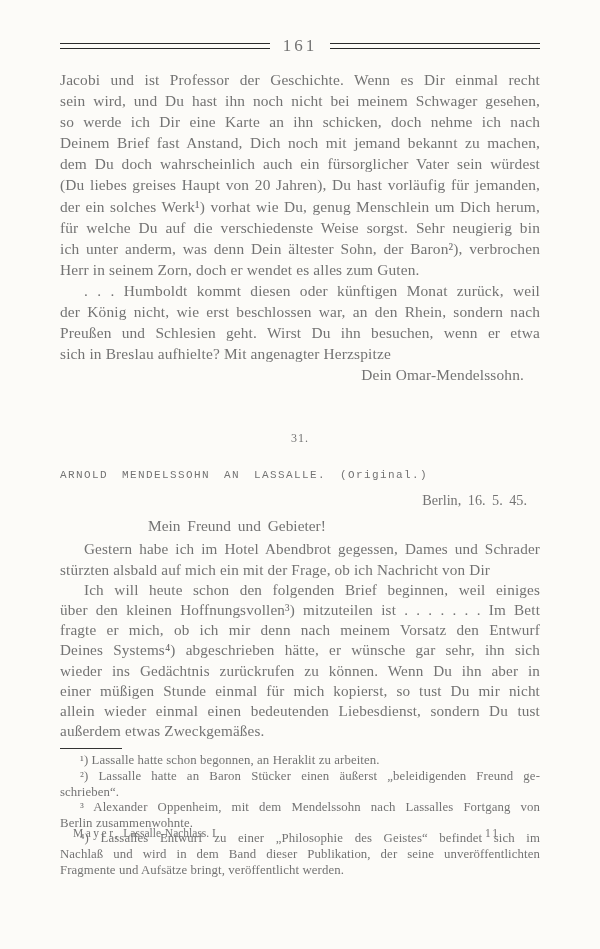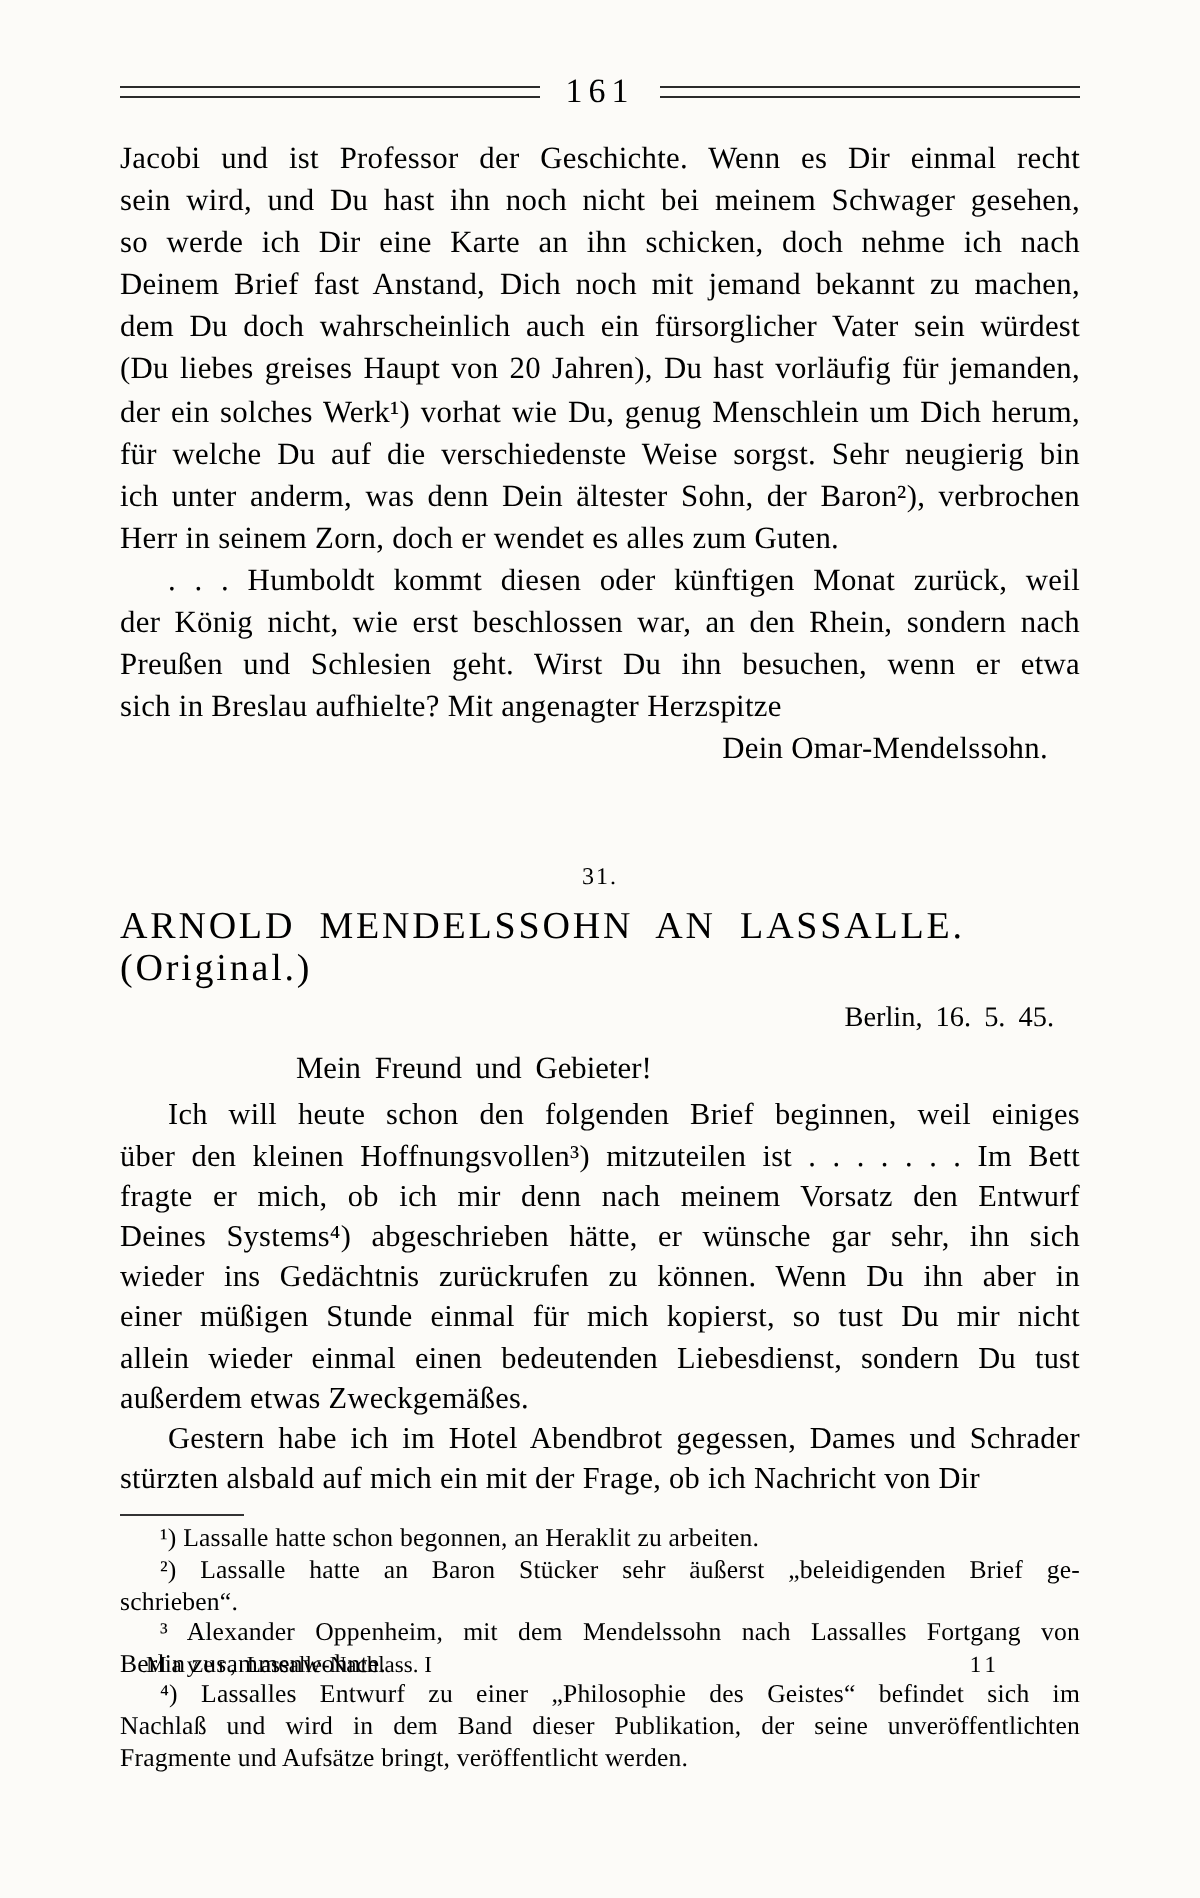--- a/index.html
+++ b/index.html
@@ -4,39 +4,39 @@
 <style>
   html,body { margin:0; padding:0; background:#e8e8e6; }
   .page {
     position:relative;
     width:600px; height:949px;
     margin:0 auto;
     background:#fcfbf8;
     box-sizing:border-box;
     padding:40px 60px 0 60px;
     font-family:"Liberation Serif","DejaVu Serif",serif;
-    color:#000000;
+    color:#737373;
     overflow:hidden;
   }
   
   .header { display:flex; align-items:center; gap:10px; height:12px; }
   .rule-double { flex:1; height:4px; border-top:1.6px solid #2b2b2b; border-bottom:1px solid #2b2b2b; }
   .page-number { font-size:17px; letter-spacing:3px; line-height:12px; padding:0 3px; }
 
   
   .body-text { margin-top:17px; font-size:15.4px; line-height:21.1px; letter-spacing:0.15px; }
   .line { text-align:justify; text-align-last:justify; white-space:normal; }
   .line.last { text-align-last:left; }
   .indent .line:first-child { text-indent:24px; }
 
   .signature { text-align:right; padding-right:16px; line-height:21.1px; font-size:15.4px; }
 
   
   .letter-number { margin-top:44px; text-align:center; font-size:12px; letter-spacing:1px; line-height:18px; }
-  .letter-heading { margin-top:6px; font-size:19px; letter-spacing:1.4px; word-spacing:6px; line-height:21px; }
+  .letter-heading { margin-top:18px; font-size:11px; letter-spacing:1.4px; word-spacing:6px; line-height:21px;font-family:Liberation Mono, monospace; }
   .dateline { margin-top:5px; text-align:right; padding-right:13px; font-size:14.2px; word-spacing:3px; line-height:18px; }
   .salutation { margin-top:6px; margin-left:88px; font-size:15.4px; word-spacing:3px; line-height:21px; }
   .tight { font-size:15.2px; line-height:20.2px; margin-top:3px; }
 
   
   .footnote-rule { width:62px; height:0; border-top:1.2px solid #333; margin:7px 0 4px 0; }
   .footnotes { font-size:12.8px; line-height:15.6px; letter-spacing:0.1px; }
   .footnote .line:first-child { text-indent:20px; }
 
   
@@ -82,42 +82,42 @@
     <div class="signature">Dein Omar-Mendelssohn.</div>
   </div>
 
   <div class="letter-number">31.</div>
   <div class="letter-heading">ARNOLD MENDELSSOHN AN LASSALLE.  (Original.)</div>
   <div class="dateline">Berlin, 16. 5. 45.</div>
   <div class="salutation">Mein Freund und Gebieter!</div>
 
   <div class="body-text tight">
     <div class="para indent">
+        <div class="line">Gestern habe ich im Hotel Abendbrot gegessen, Dames und Schrader</div>
+        <div class="line last">stürzten alsbald auf mich ein mit der Frage, ob ich Nachricht von Dir</div>
+      </div>
+    <div class="para indent">
         <div class="line">Ich will heute schon den folgenden Brief beginnen, weil einiges</div>
         <div class="line">über den kleinen Hoffnungsvollen³) mitzuteilen ist . . . . . . .  Im Bett</div>
         <div class="line">fragte er mich, ob ich mir denn nach meinem Vorsatz den Entwurf</div>
         <div class="line">Deines Systems⁴) abgeschrieben hätte, er wünsche gar sehr, ihn sich</div>
         <div class="line">wieder ins Gedächtnis zurückrufen zu können.  Wenn Du ihn aber in</div>
         <div class="line">einer müßigen Stunde einmal für mich kopierst, so tust Du mir nicht</div>
         <div class="line">allein wieder einmal einen bedeutenden Liebesdienst, sondern Du tust</div>
         <div class="line last">außerdem etwas Zweckgemäßes.</div>
       </div>
-    <div class="para indent">
-        <div class="line">Gestern habe ich im Hotel Abendbrot gegessen, Dames und Schrader</div>
-        <div class="line last">stürzten alsbald auf mich ein mit der Frage, ob ich Nachricht von Dir</div>
-      </div>
   </div>
 
   <div class="footnote-rule"></div>
   <div class="footnotes">
     <div class="footnote">
         <div class="line last">¹) Lassalle hatte schon begonnen, an Heraklit zu arbeiten.</div>
       </div>
     <div class="footnote">
-        <div class="line">²) Lassalle hatte an Baron Stücker sehr äußerst „beleidigenden Brief ge-</div>
+        <div class="line">²) Lassalle hatte an Baron Stücker einen äußerst „beleidigenden Freund ge-</div>
         <div class="line last">schrieben“.</div>
       </div>
     <div class="footnote">
         <div class="line">³ Alexander Oppenheim, mit dem Mendelssohn nach Lassalles Fortgang von</div>
         <div class="line last">Berlin zusammenwohnte.</div>
       </div>
     <div class="footnote">
         <div class="line">⁴) Lassalles Entwurf zu einer „Philosophie des Geistes“ befindet sich im</div>
         <div class="line">Nachlaß und wird in dem Band dieser Publikation, der seine unveröffentlichten</div>
         <div class="line last">Fragmente und Aufsätze bringt, veröffentlicht werden.</div>

